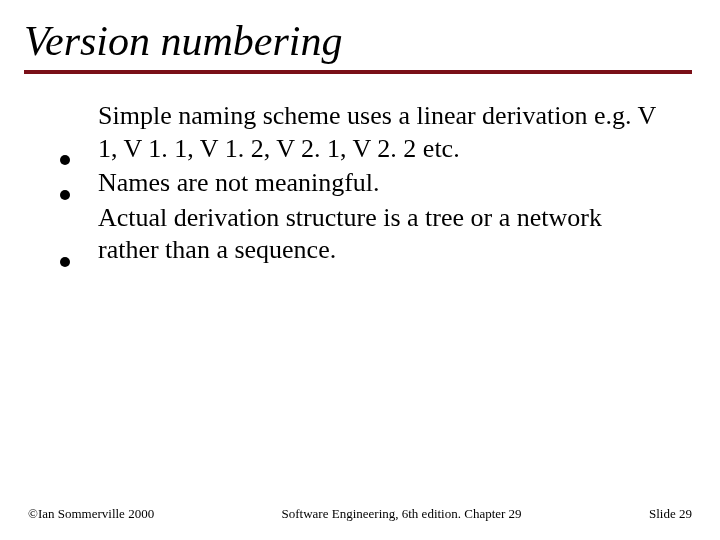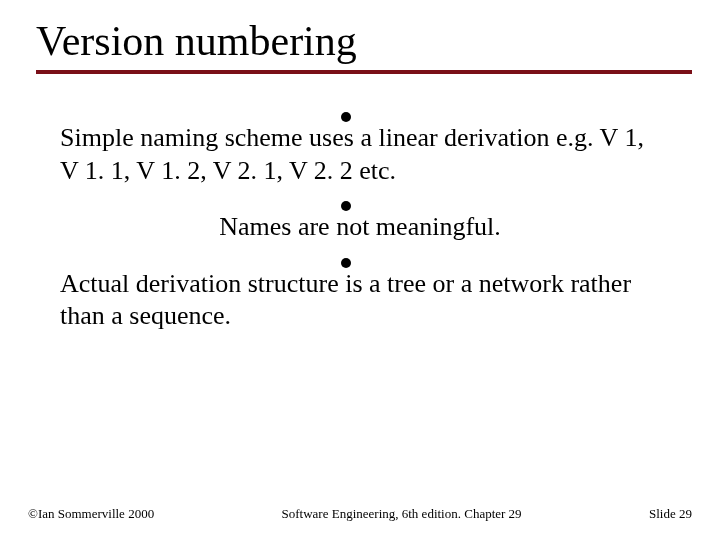--- a/index.html
+++ b/index.html
@@ -15,45 +15,45 @@
   }
   .slide {
     width: 720px;
     height: 540px;
     position: relative;
     box-sizing: border-box;
   }
   .title-block {
     position: absolute;
     top: 18px;
-    left: 36px;
+    left: 24px;
     right: 28px;
+    font-style: italic;
   }
   .title-text {
     font-size: 42px;
     font-weight: normal;
     line-height: 1.1;
     margin: 0 0 6px 0;
   }
   .title-rule {
     height: 4px;
     background: #7a0f18;
     width: 100%;
   }
   .content {
     position: absolute;
     top: 100px;
     left: 60px;
     right: 60px;
   }
   .bullet-row {
     display: flex;
-    align-items: center;
+    align-items: flex-end;
     margin-bottom: 2px;
-    flex-direction: column;
   }
   .bullet-dot {
     width: 10px;
     height: 10px;
     background: #000;
     border-radius: 50%;
     flex: 0 0 auto;
     margin-top: 12px;
     margin-right: 28px;
   }

